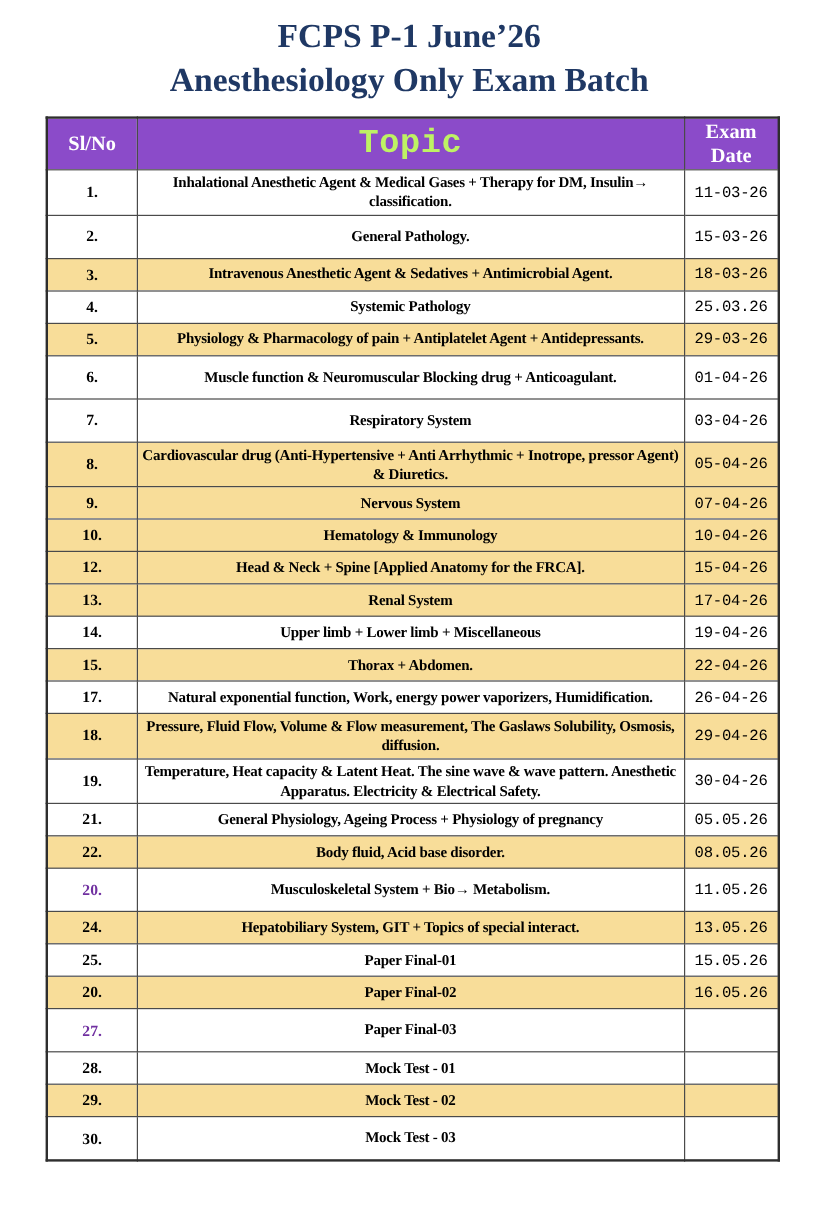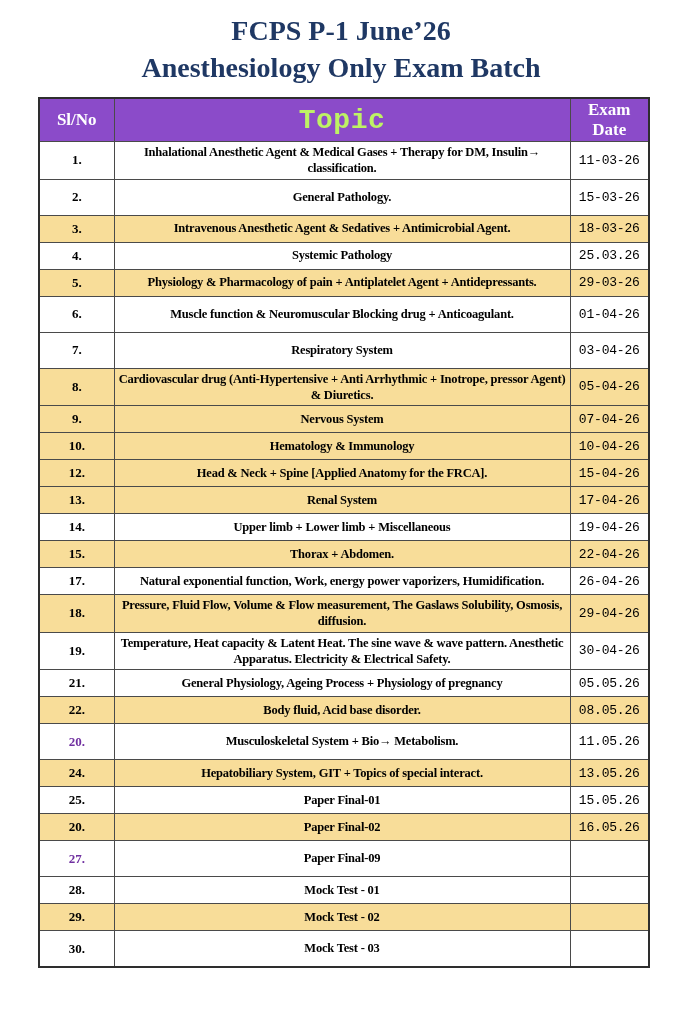--- a/index.html
+++ b/index.html
@@ -195,21 +195,21 @@
       <td class="c-topic">Paper Final-01</td>
       <td class="c-date">15.05.26</td>
     </tr>
         <tr class="hl">
       <td class="c-no">20.</td>
       <td class="c-topic">Paper Final-02</td>
       <td class="c-date">16.05.26</td>
     </tr>
         <tr class="tall">
       <td class="c-no purple">27.</td>
-      <td class="c-topic">Paper Final-09</td>
+      <td class="c-topic">Paper Final-03</td>
       <td class="c-date"></td>
     </tr>
         <tr>
       <td class="c-no">28.</td>
       <td class="c-topic">Mock Test - 01</td>
       <td class="c-date"></td>
     </tr>
         <tr class="hl">
       <td class="c-no">29.</td>
       <td class="c-topic">Mock Test - 02</td>

